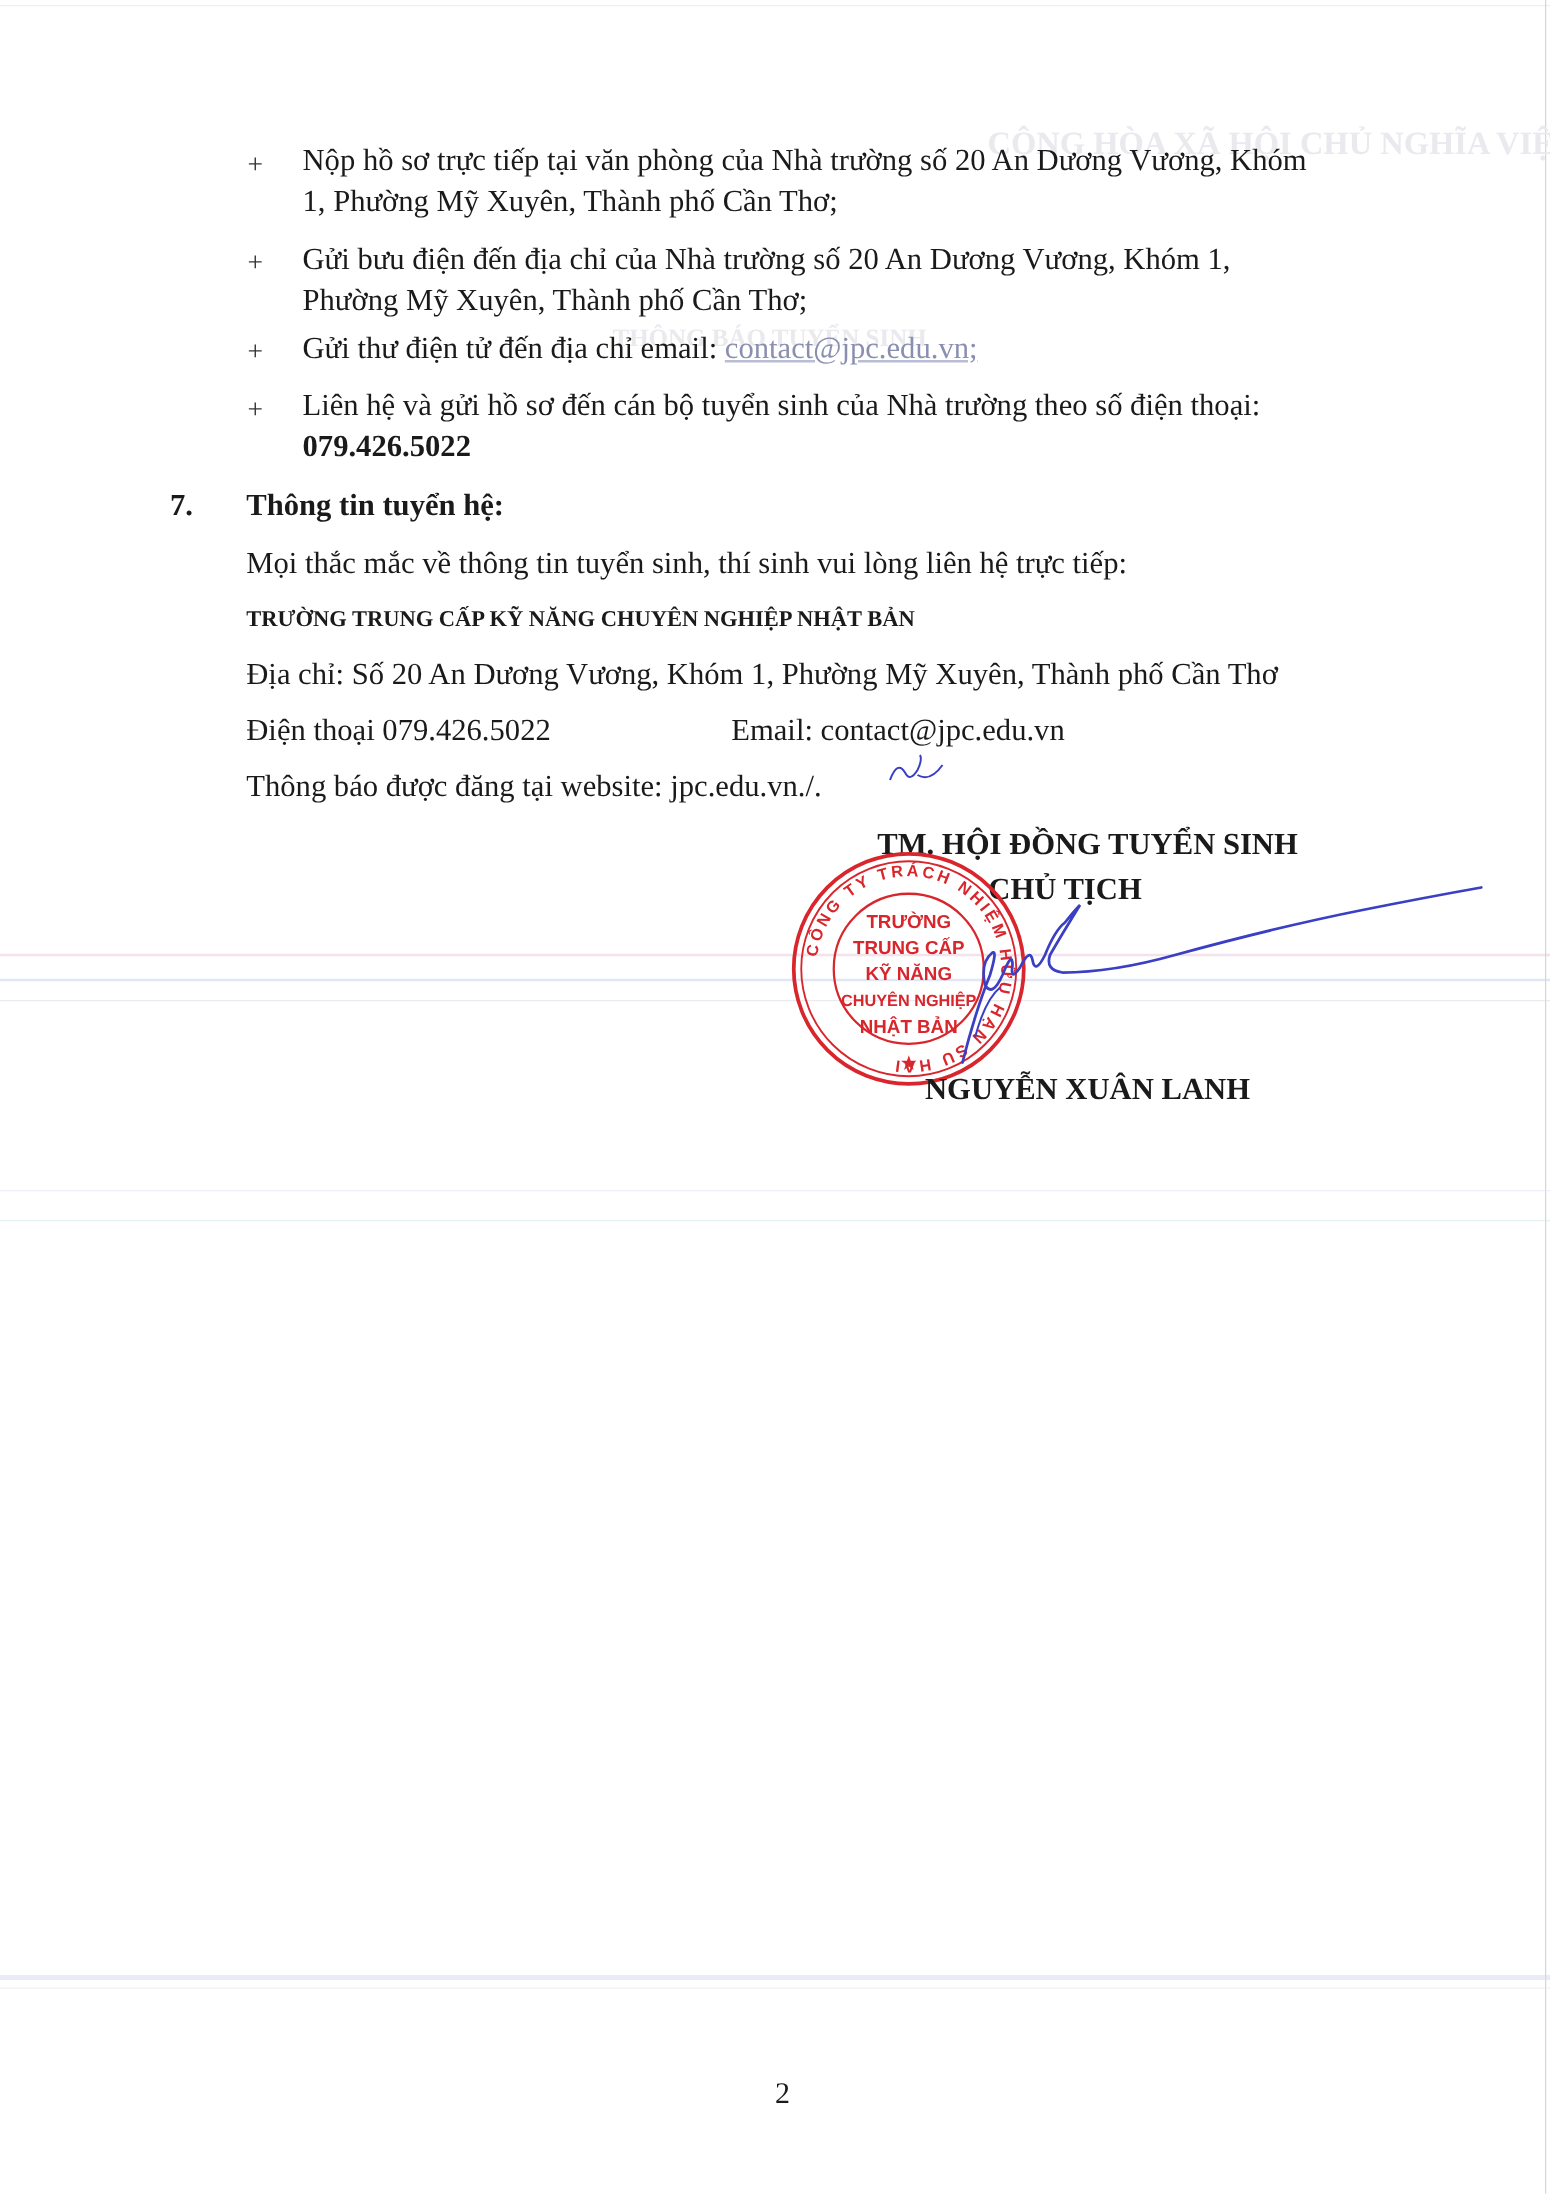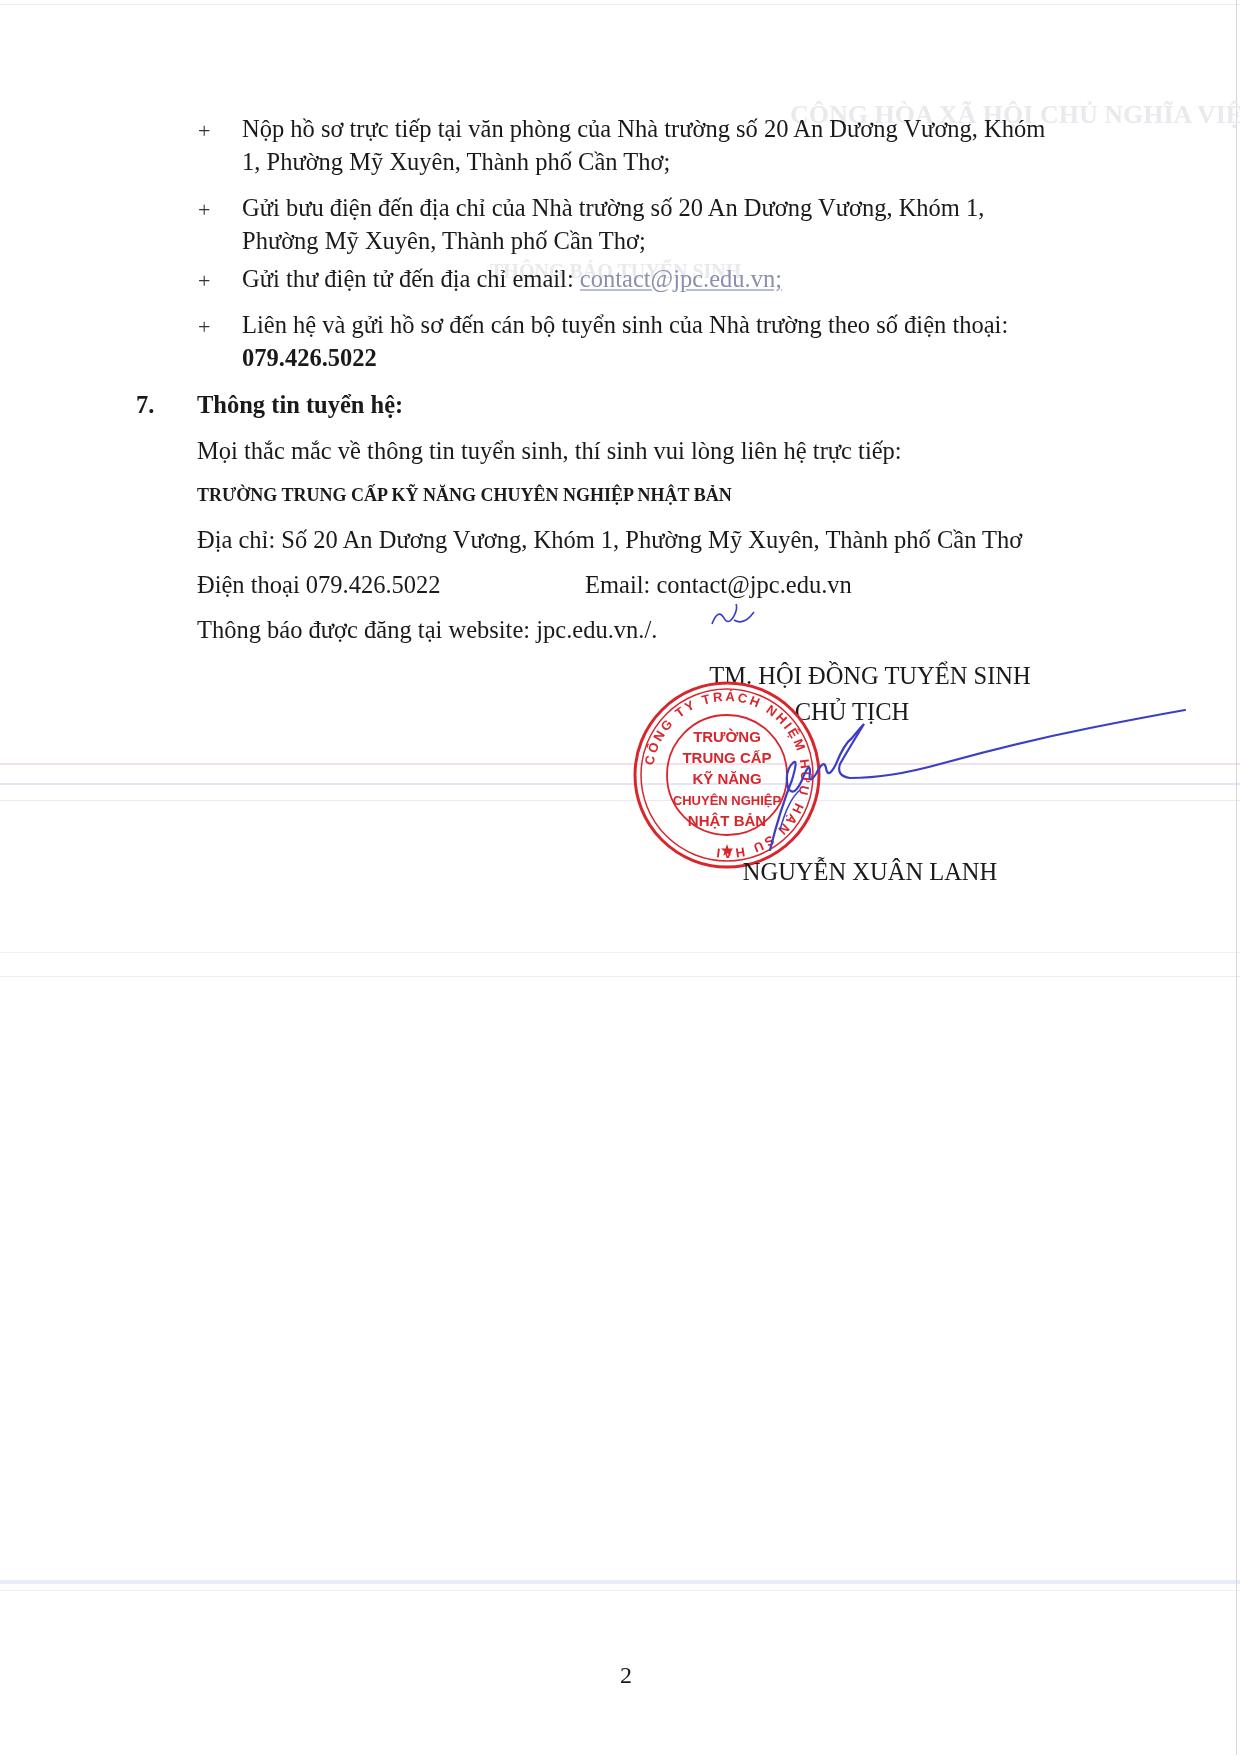--- a/index.html
+++ b/index.html
@@ -13,21 +13,21 @@
   .top-edge { position: absolute; top: 4px; left: 0; width: 1240px; height: 1px; background: #efefef; }
   .scanline { position: absolute; left: 0; width: 1240px; height: 2px; opacity: .55; }
   .ghost { position: absolute; color: #e9e9ee; font-family: "Liberation Serif", serif; font-weight: bold; white-space: nowrap; }
 
   .line { position: absolute; font-size: 24.5px; line-height: 30px; white-space: nowrap; }
   .bullet { position: absolute; left: 198px; font-size: 22px; color: #333; }
   .link { color: #8a8fb0; text-decoration: underline; text-decoration-color: #b8bcd4; }
   .bold { font-weight: bold; }
 
   .stamp { position: absolute; left: 632px; top: 680px; width: 190px; height: 190px; }
-  .sign-center { position: absolute; text-align: center; font-weight: normal; font-size: 24.5px; }
+  .sign-center { position: absolute; text-align: center; font-weight: bold; font-size: 24.5px; }
   .page-num { position: absolute; left: 620px; top: 1662px; font-size: 24px; }
 </style>
 </head>
 <body>
 
 <div class="top-edge"></div>
 <div class="page-edge"></div>
 
 <div class="scanline" style="top:763px;background:#e9c8dc;"></div>
 <div class="scanline" style="top:783px;background:#c9d3ec;"></div>

